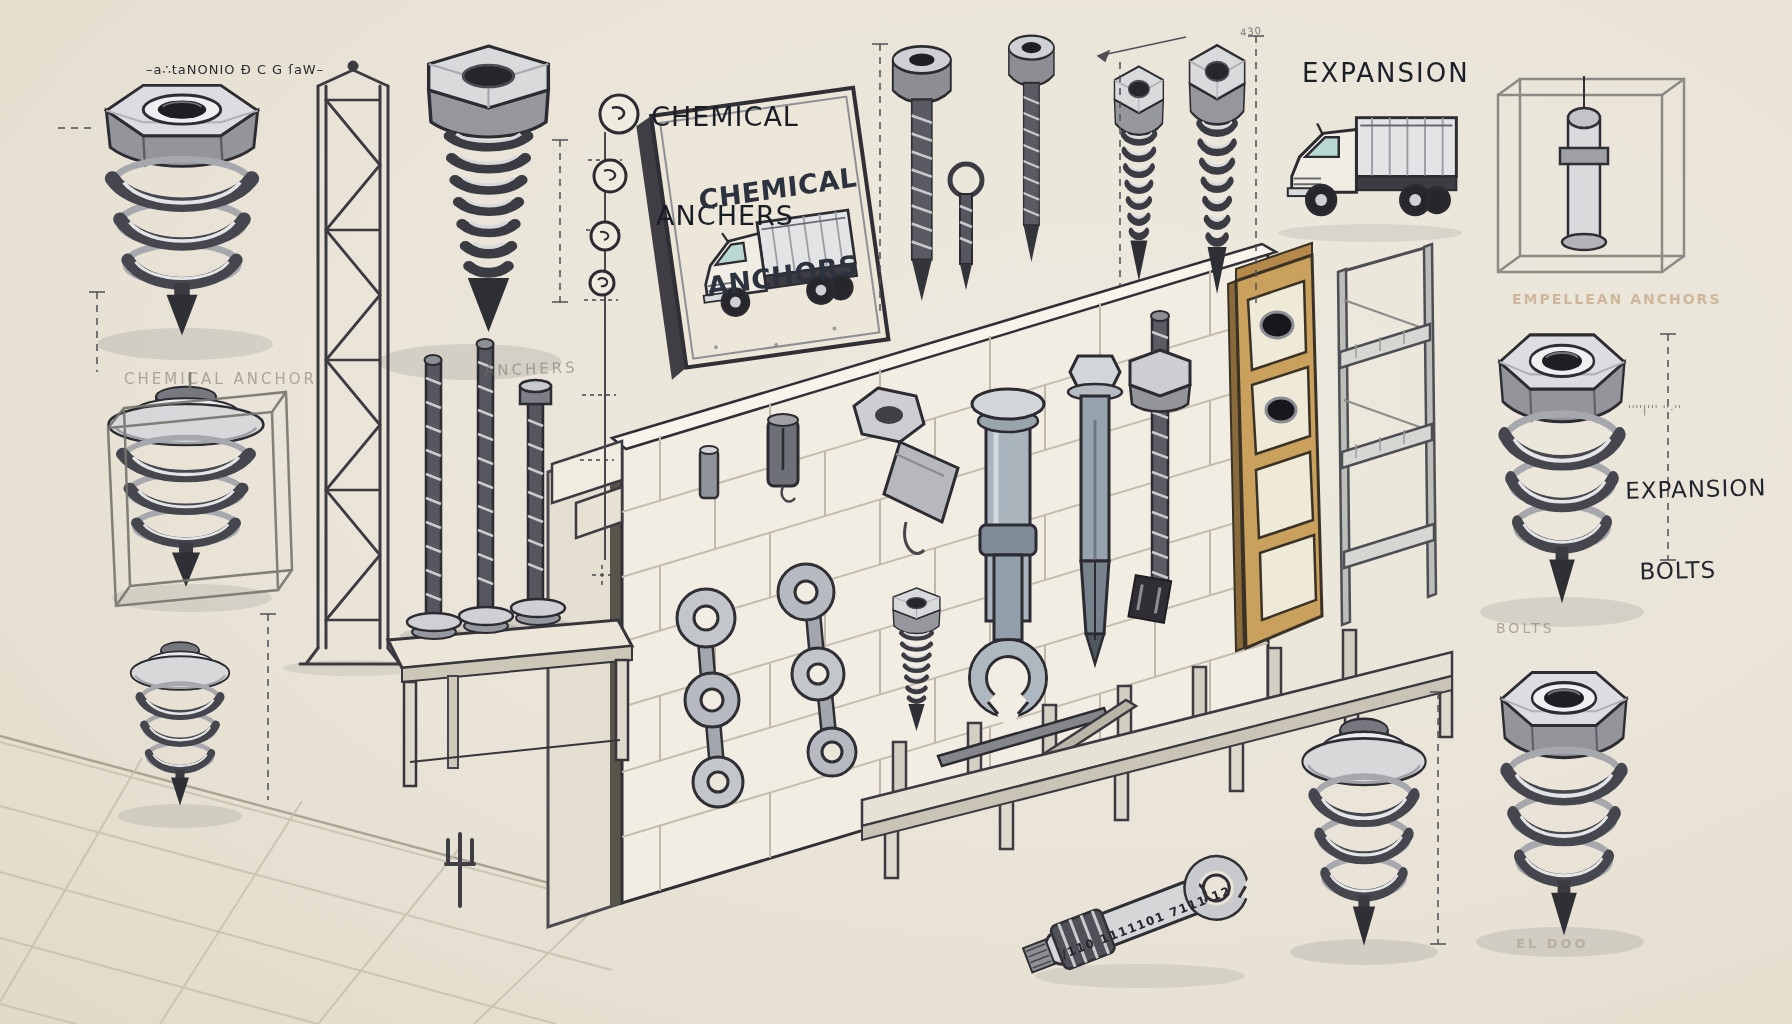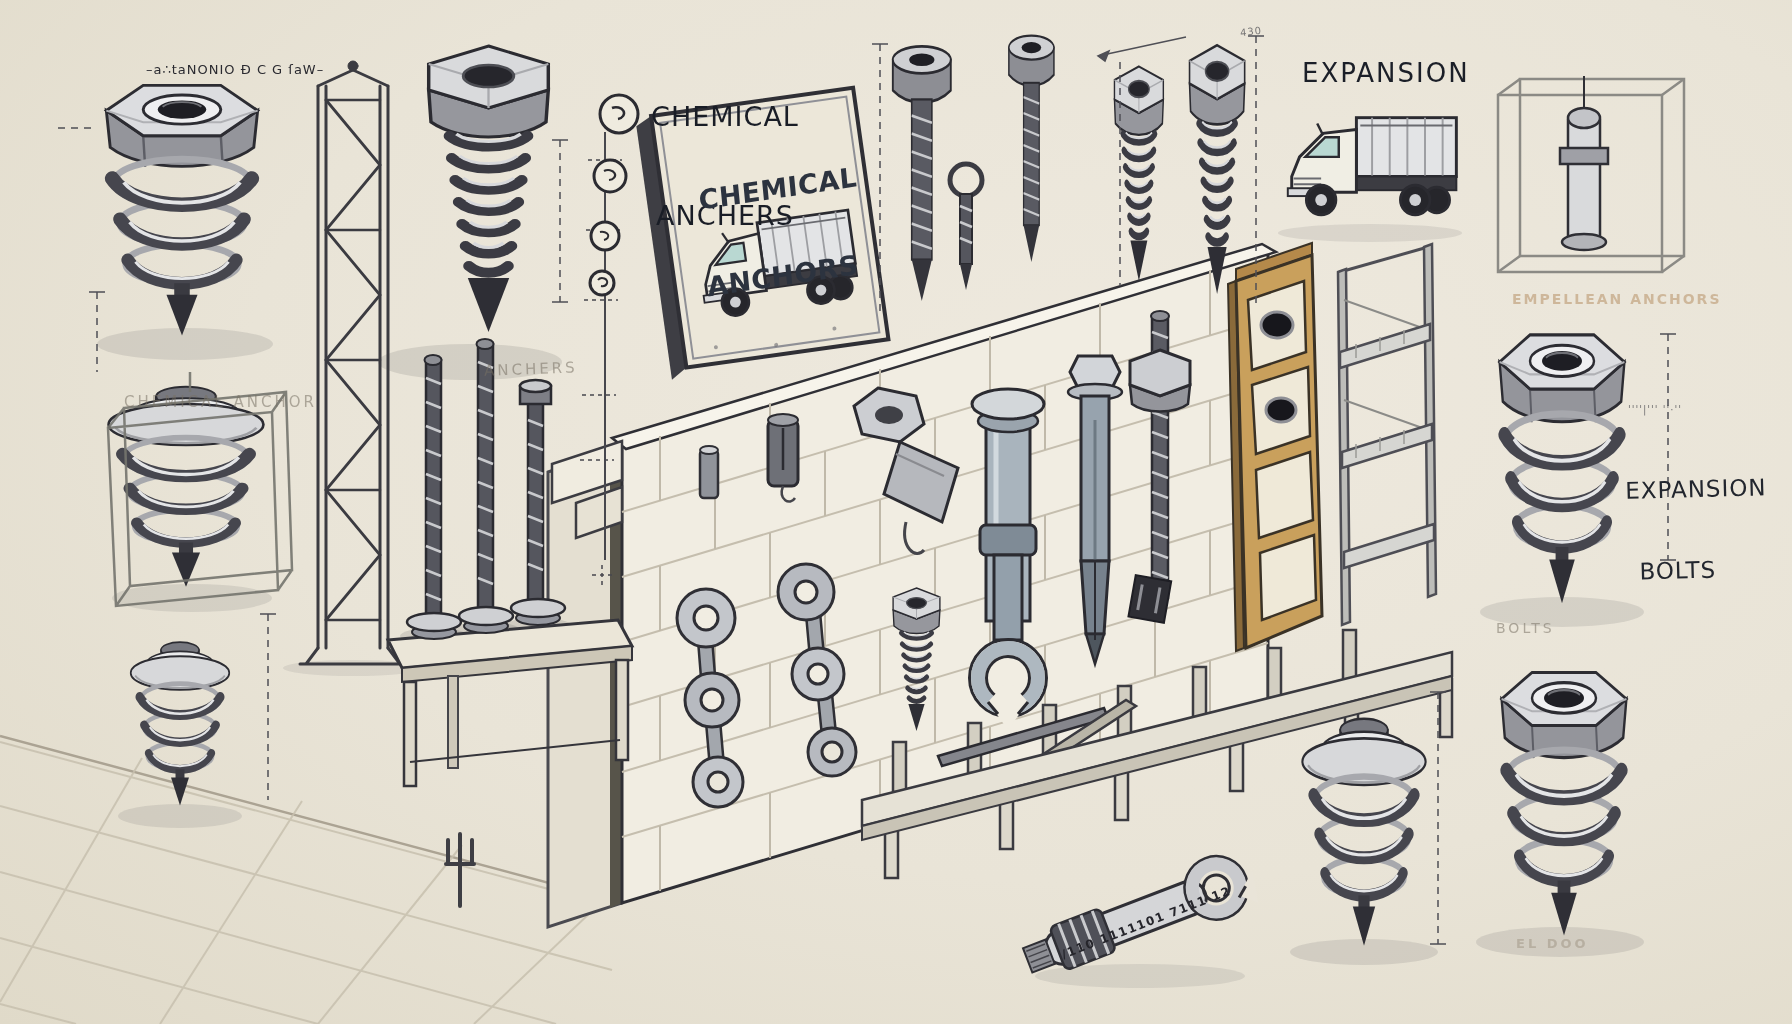--- a/index.html
+++ b/index.html
@@ -391,21 +391,21 @@
   <div>ANCHERS</div>
 </div>
 
 <div class="lbl signtext" style="left:692px;top:128px;">
   <div>CHEMICAL</div>
   <div>ANCHORS</div>
 </div>
 
 <div class="lbl heading2" style="left:1302px;top:58px;">EXPANSION</div>
 
-<div class="lbl faint" style="left:124px;top:393px;text-align:center;">CHEMICAL ANCHOR</div>
+<div class="lbl faint" style="left:124px;top:370px;text-align:center;">CHEMICAL ANCHOR</div>
 
 <div class="lbl faint" style="left:484px;top:360px;transform:rotate(-2deg);">ANCHERS</div>
 
 <div class="lbl tick" style="left:1628px;top:404px;">''''|''' ''·''</div>
 
 <div class="lbl hand" style="left:1626px;top:422px;">
   <div>EXPANSION</div>
   <div class="l2">BOLTS</div>
 </div>
 

